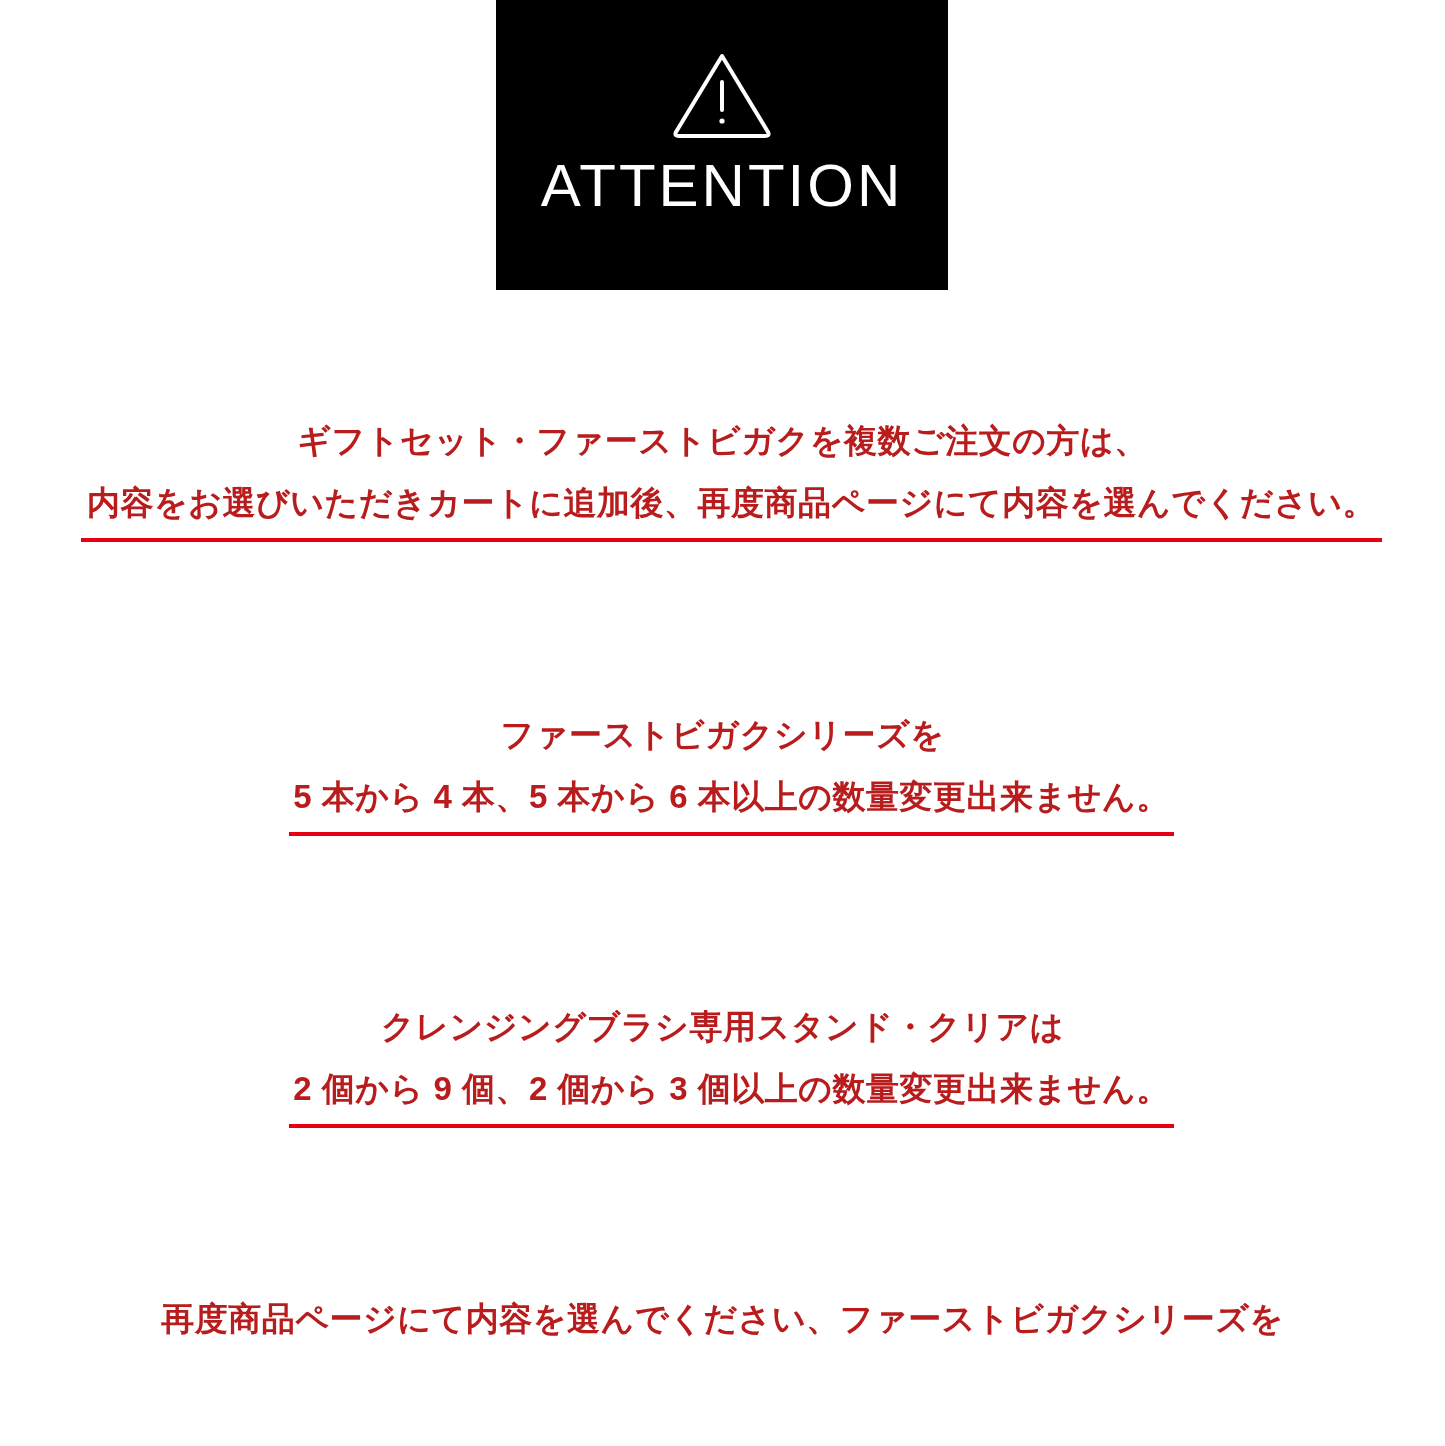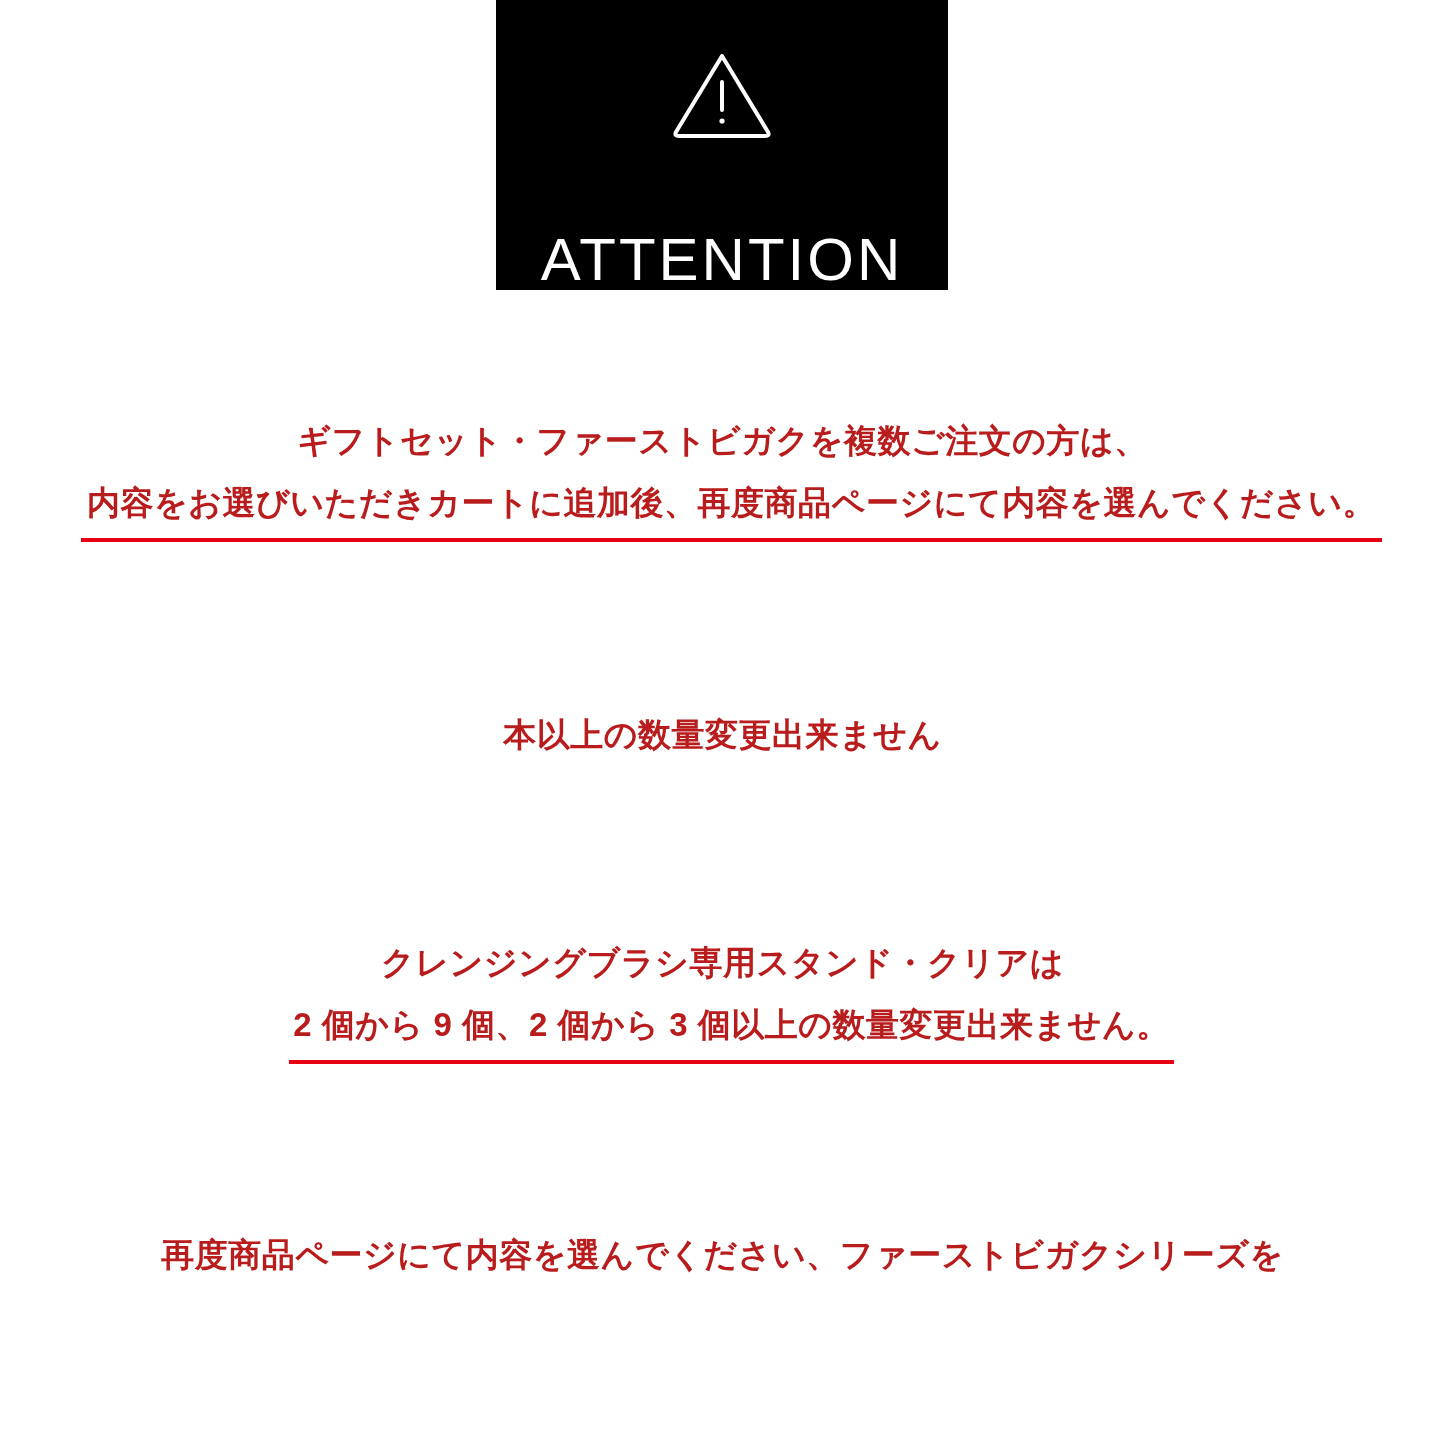--- a/index.html
+++ b/index.html
@@ -26,21 +26,21 @@
   .attention-banner {
     position: absolute;
     left: 496px;
     top: 0;
     width: 452px;
     height: 290px;
     background: #000000;
     display: flex;
     flex-direction: column;
     align-items: center;
-    justify-content: space-between;
+    justify-content: flex-start;
     box-sizing: border-box;
     padding-top: 48px;
   }
   .warn-icon {
     display: block;
     width: 104px;
     height: 92px;
   }
   .attention-title {
     margin-top: 16px;
@@ -116,21 +116,22 @@
   </div>
 
   <div class="notices">
 
     <div class="notice block-1">
       <span class="notice-line">ギフトセット・ファーストビガクを複数ご注文の方は、</span>
       <span class="notice-line underlined">内容をお選びいただきカートに追加後、再度商品ページにて内容を選んでください。</span>
     </div>
 
     <div class="notice block-2">
-      <span class="notice-line">本以上の数量変更出来ません</span>
+      <span class="notice-line">ファーストビガクシリーズを</span>
+      <span class="notice-line underlined">5 本から 4 本、5 本から 6 本以上の数量変更出来ません。</span>
     </div>
 
     <div class="notice block-3">
       <span class="notice-line">クレンジングブラシ専用スタンド・クリアは</span>
       <span class="notice-line underlined">2 個から 9 個、2 個から 3 個以上の数量変更出来ません。</span>
     </div>
 
     <div class="notice block-4">
       <span class="notice-line">再度商品ページにて内容を選んでください、ファーストビガクシリーズを</span>
     </div>

